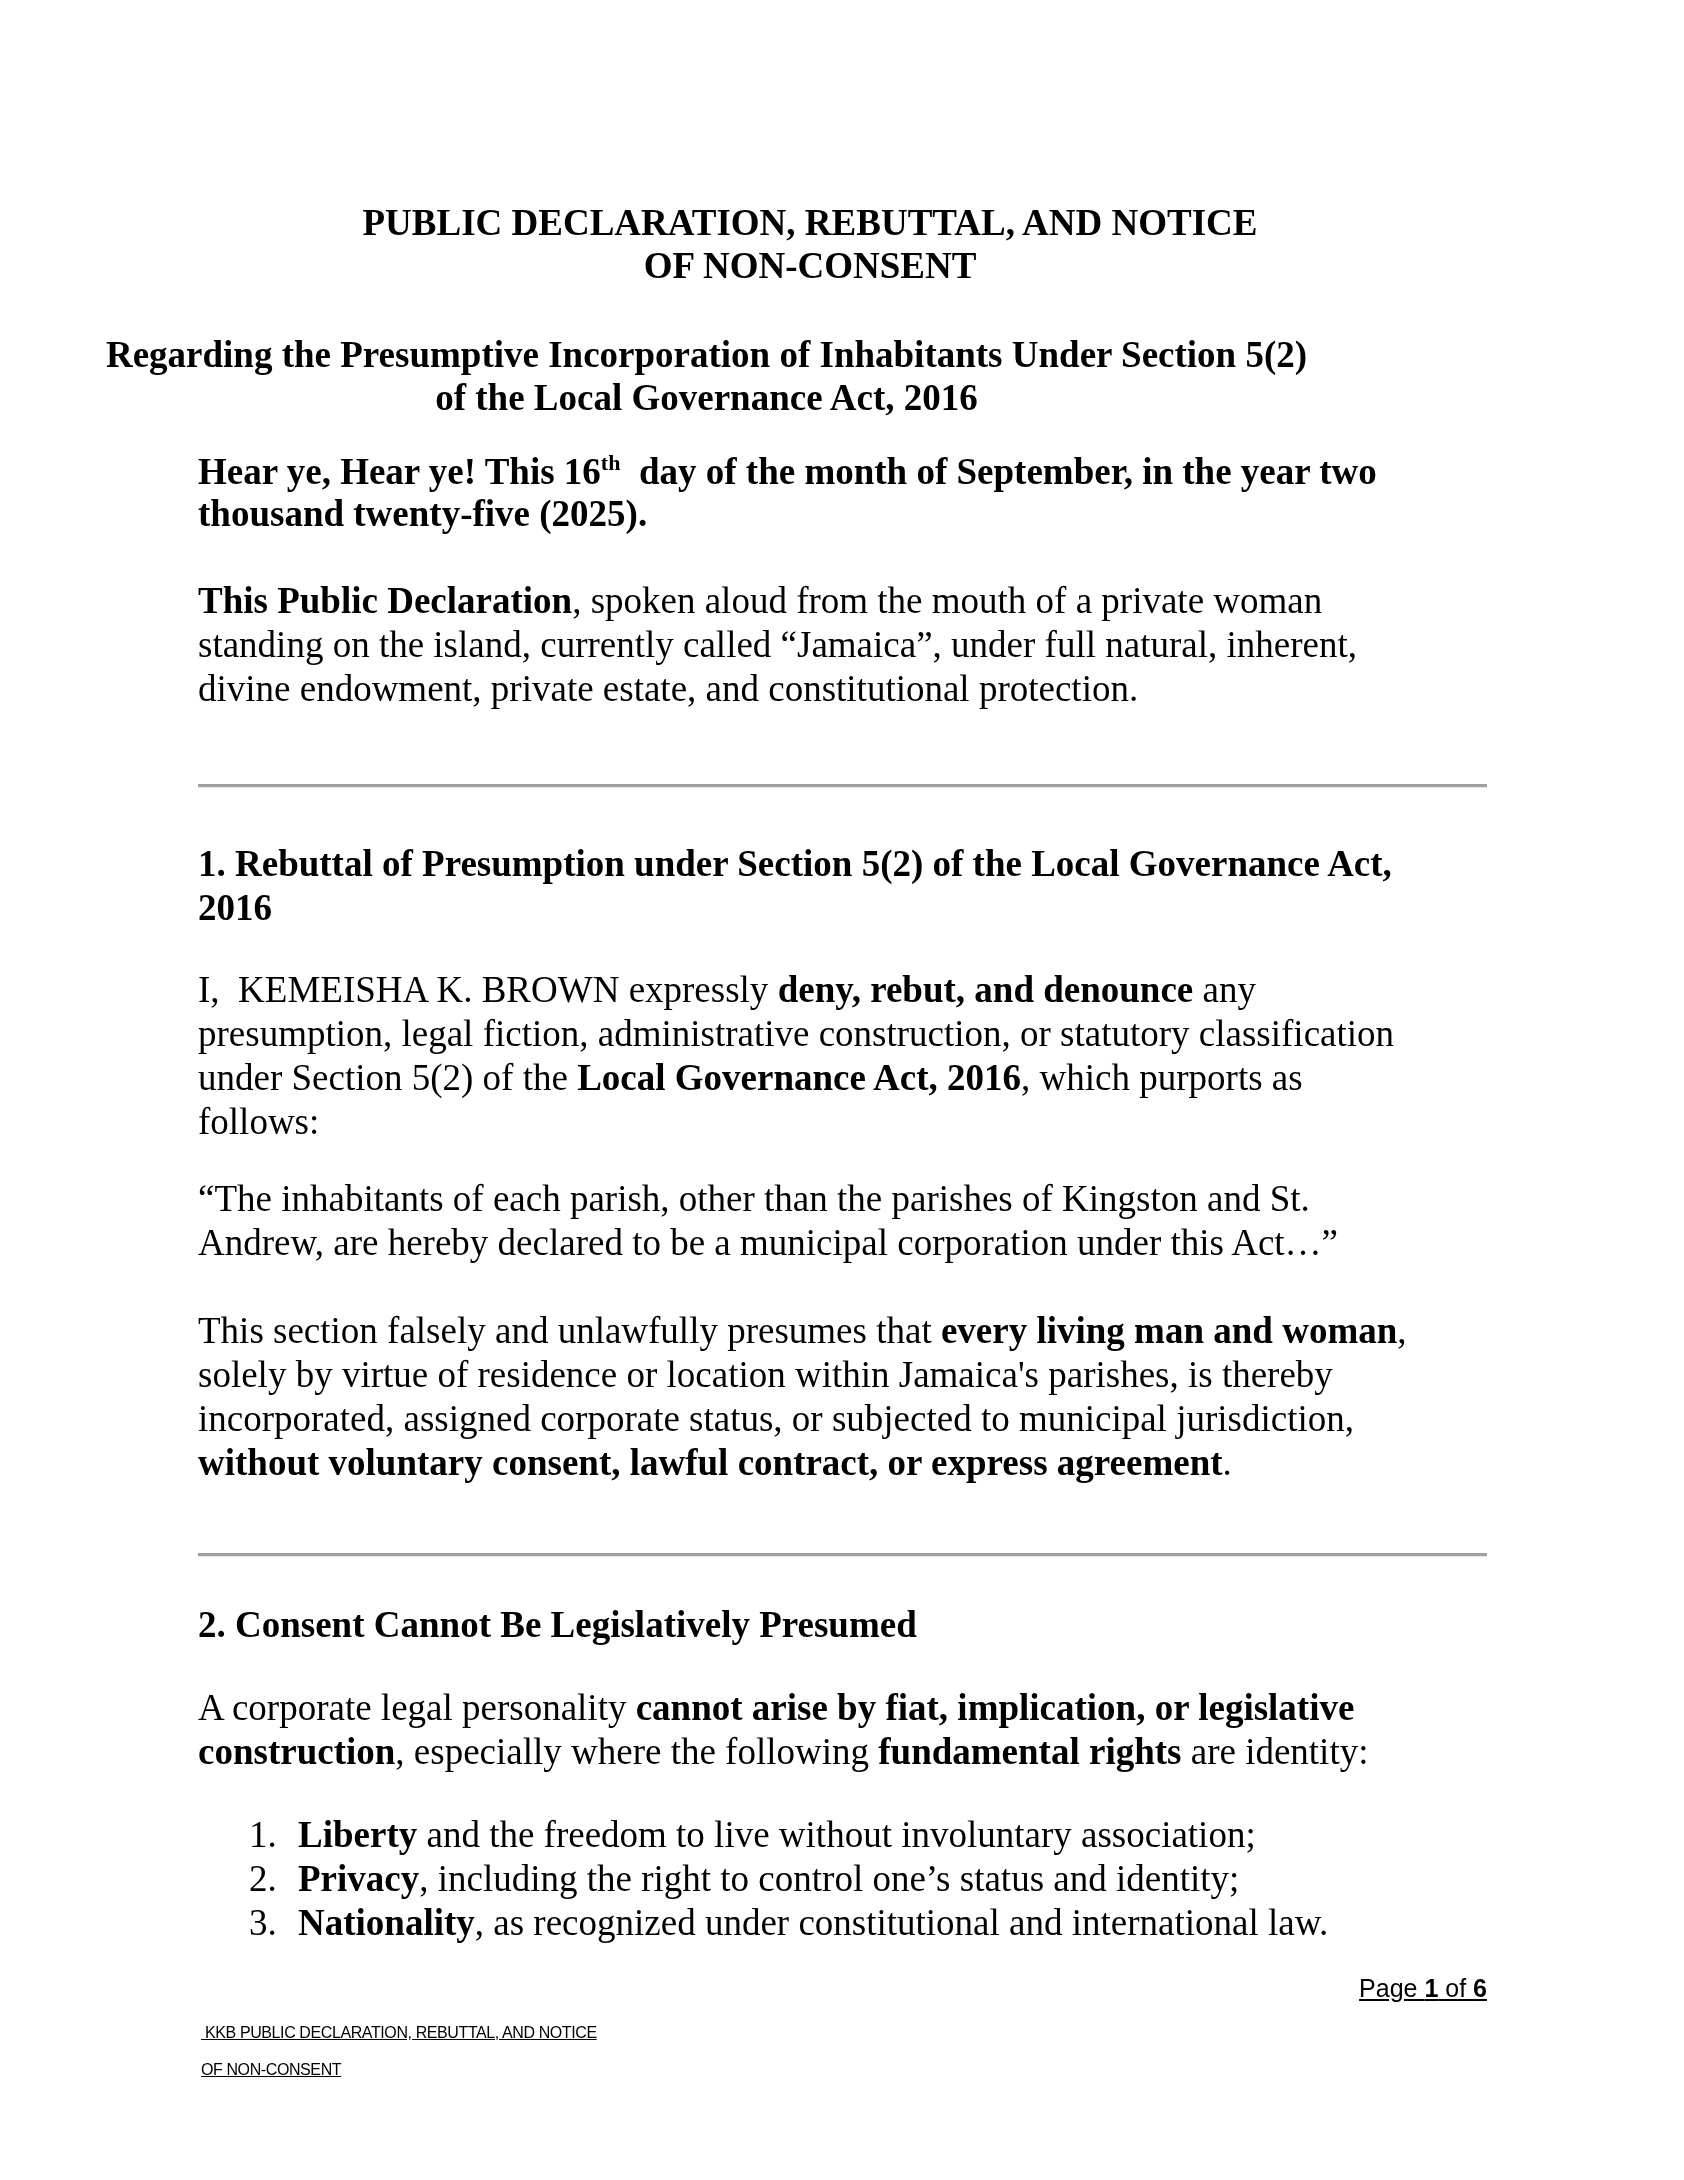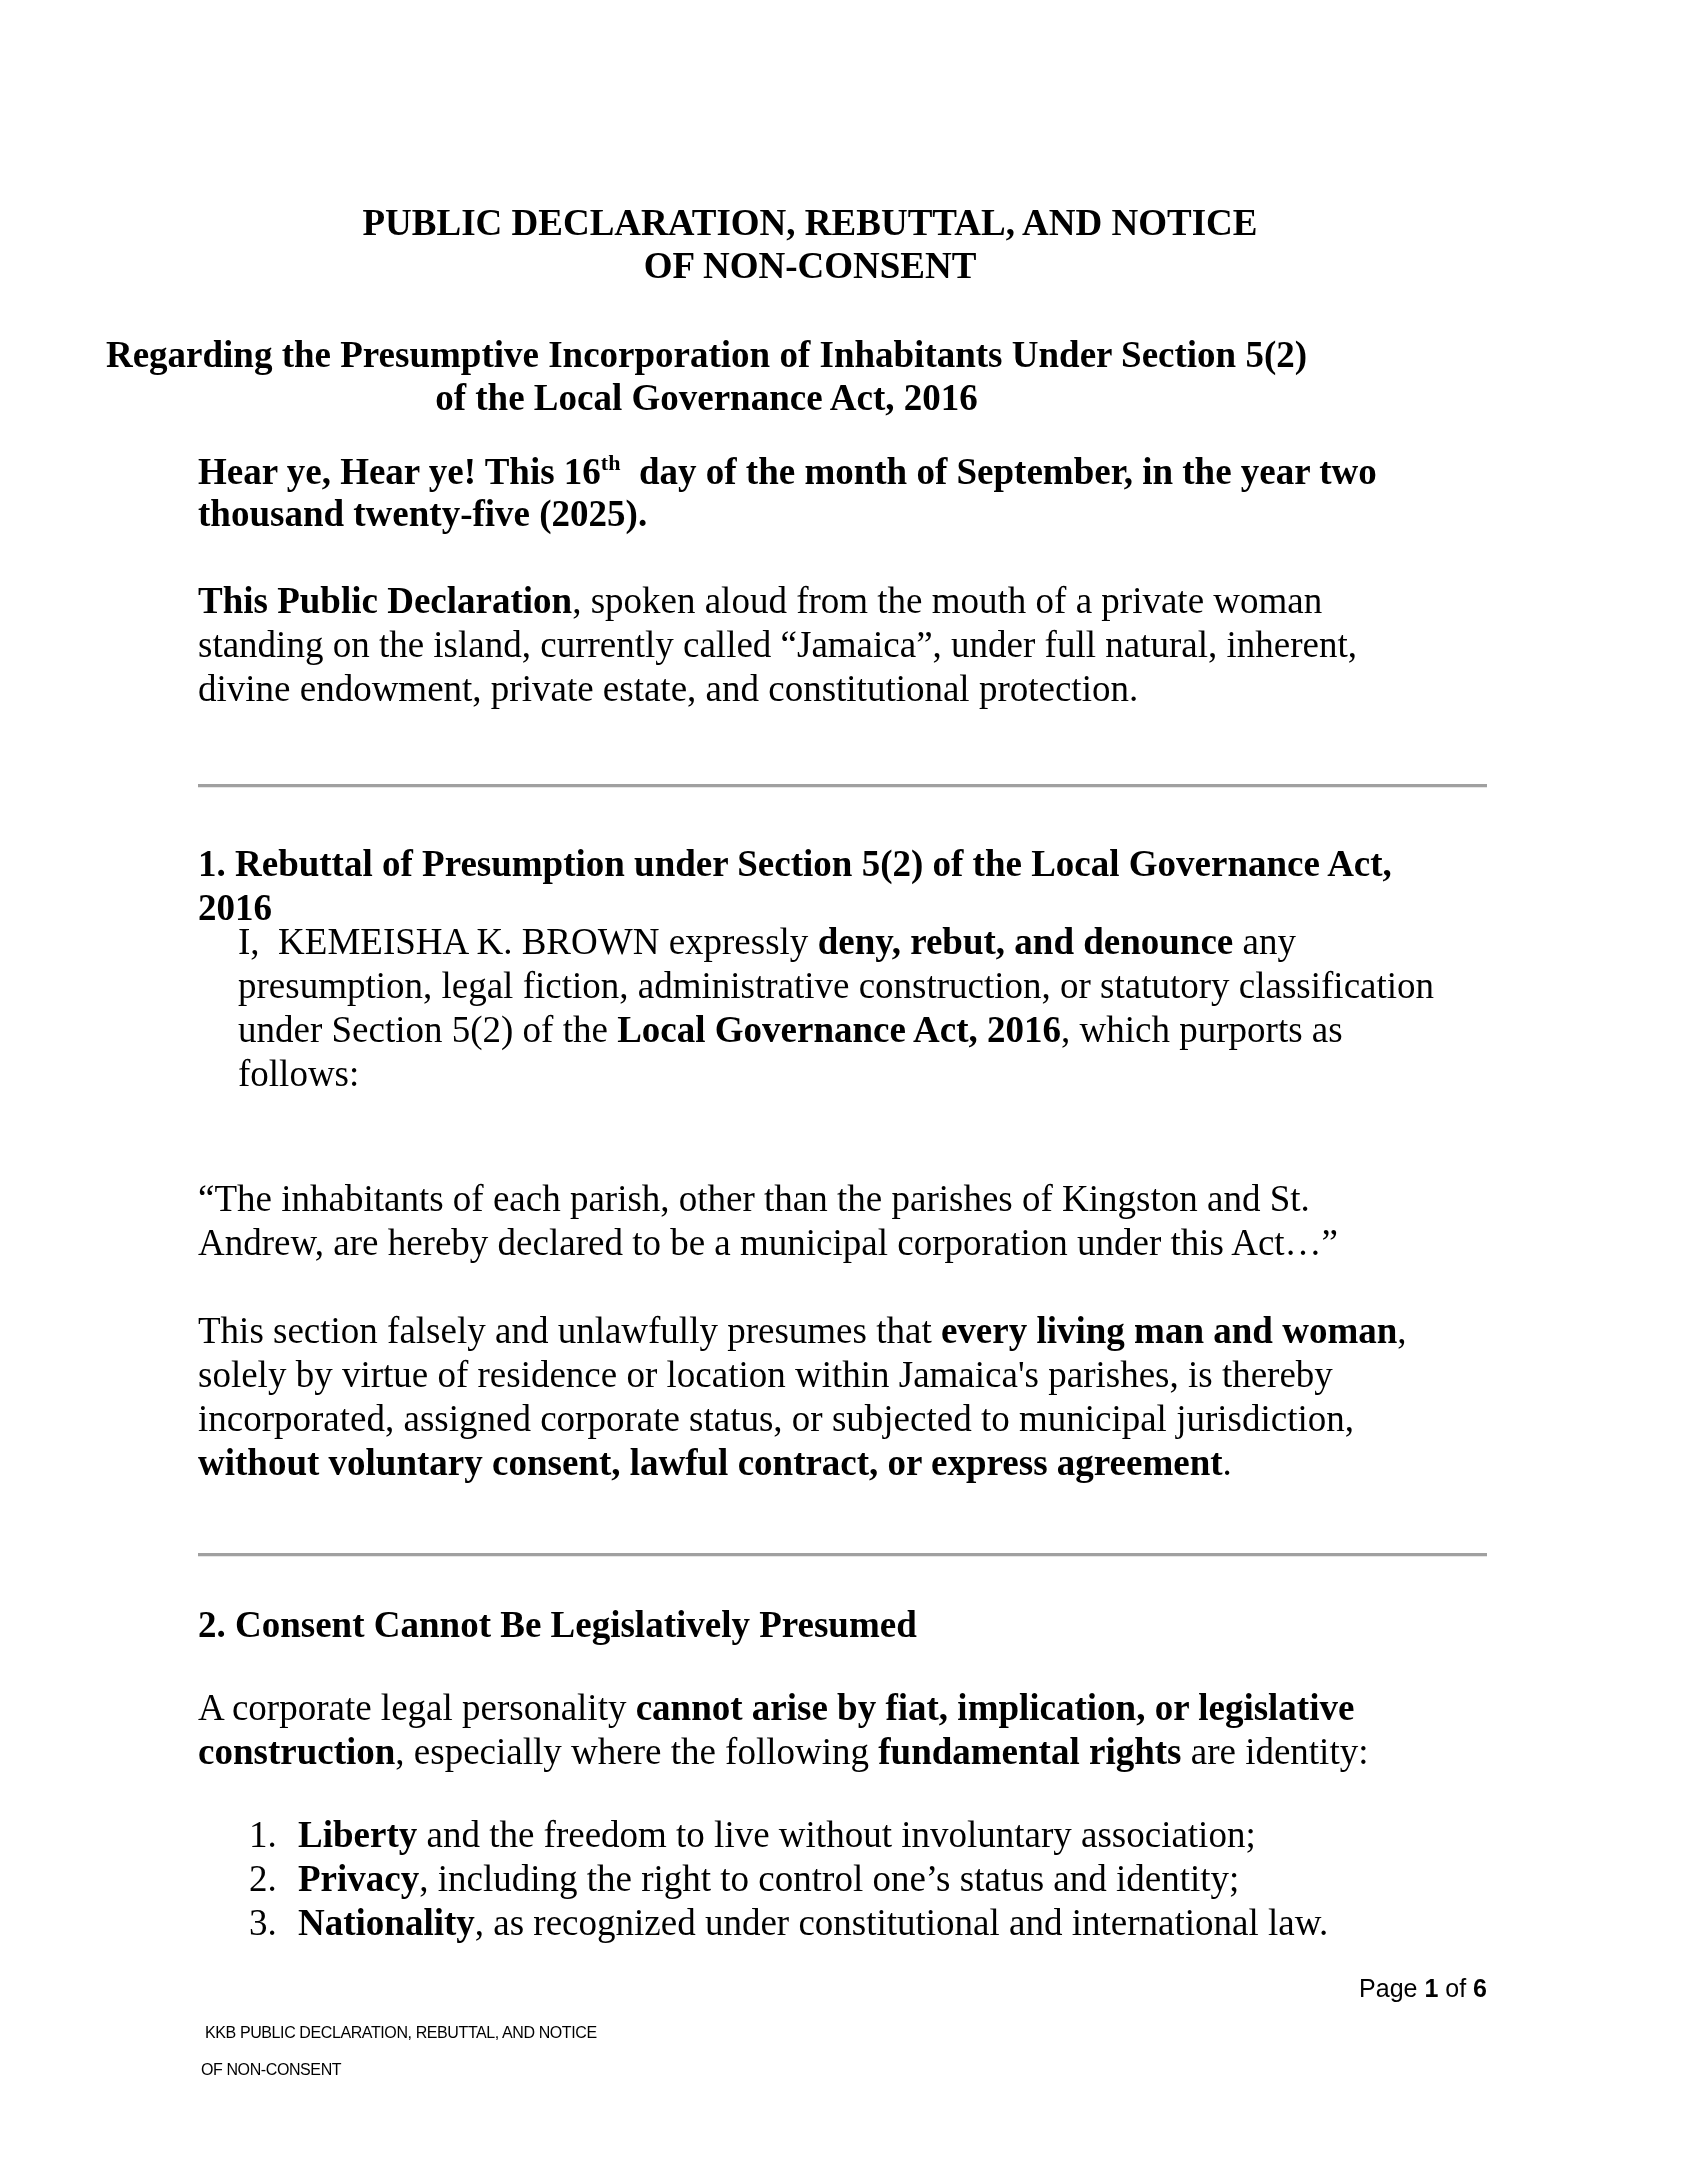--- a/index.html
+++ b/index.html
@@ -1,19 +1,19 @@
 <!DOCTYPE html>
 <html style="font-size:13.6px"><head>
 <meta charset="utf-8">
 <style>
   html, body { margin: 0; padding: 0; background: #ffffff; }
   body { width: 1685px; height: 2181px; position: relative; overflow: hidden; color: #000; }
   .page { position: absolute; left: 0; top: 0; width: 1685px; height: 2181px; background: #fff; }
   .serif { font-family: "Liberation Serif", "DejaVu Serif", serif; }
-  .sans { font-family: "Liberation Sans", "DejaVu Sans", sans-serif; }
+  .sans { font-family: "Liberation Sans", "DejaVu Sans", sans-serif; text-decoration: underline; }
   .block { position: absolute; left: 198px; width: 1312px; }
   .line { white-space: nowrap; }
   .b { font-weight: bold; }
   .title { left: 0; width: 1620px; text-align: center; font-size: 37px; line-height: 43px; font-weight: bold; }
   .sub { left: 0; width: 1413px; text-align: center; font-size: 37px; line-height: 43px; font-weight: bold; }
   .body { font-size: 37px; line-height: 44px; }
   .bold-block { font-weight: bold; }
   .rule { position: absolute; left: 198px; width: 1289px; height: 3.4px; background: #a0a0a0; border-bottom: 0.9px solid #e6e6e6; }
   sup { font-size: 22px; line-height: 0; vertical-align: 13.6px; }
   .list { position: absolute; left: 249px; font-size: 37px; line-height: 44px; }
@@ -47,21 +47,21 @@
     <div class="line"><span>divine endowment, private estate, and constitutional protection.</span></div>
   </div>
 
   <div class="rule" style="top:784px;"></div>
 
   <div class="block body bold-block serif" style="top:842px;">
     <div class="line">1. Rebuttal of Presumption under Section 5(2) of the Local Governance Act,</div>
     <div class="line">2016</div>
   </div>
 
-  <div class="block body serif" style="top:920px;margin-left:40px;">
+  <div class="block body serif" style="top:968px;">
     <div class="line" style="white-space:pre"><span>I,  KEMEISHA K. BROWN expressly </span><span class="b">deny, rebut, and denounce</span><span> any</span></div>
     <div class="line"><span>presumption, legal fiction, administrative construction, or statutory classification</span></div>
     <div class="line"><span>under Section 5(2) of the </span><span class="b">Local Governance Act, 2016</span><span>, which purports as</span></div>
     <div class="line"><span>follows:</span></div>
   </div>
 
   <div class="block body serif" style="top:1177px;">
     <div class="line"><span>“The inhabitants of each parish, other than the parishes of Kingston and St.</span></div>
     <div class="line"><span>Andrew, are hereby declared to be a municipal corporation under this Act…”</span></div>
   </div>

